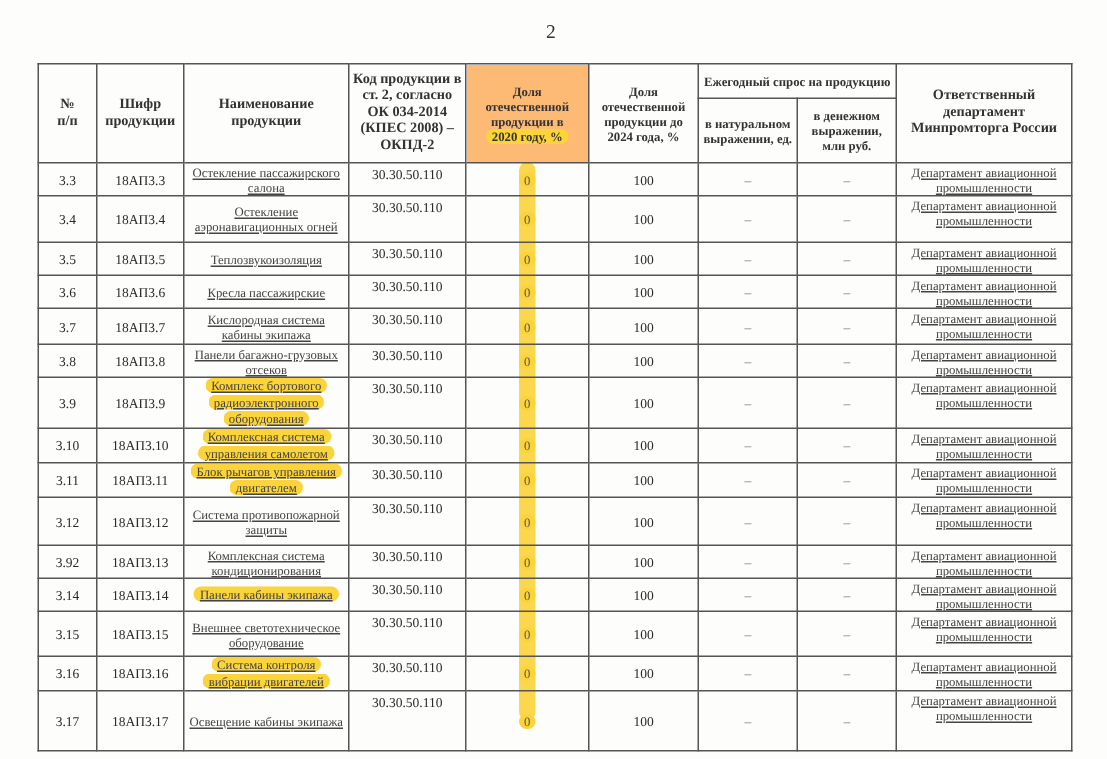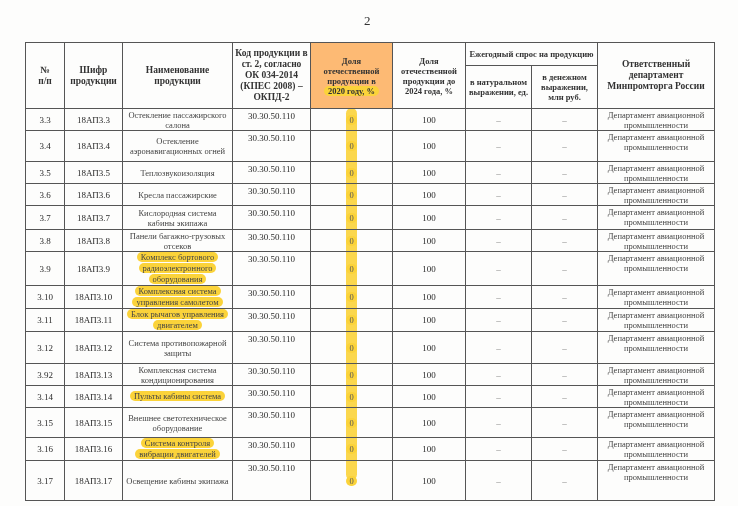--- a/index.html
+++ b/index.html
@@ -6,22 +6,22 @@
   body { width:738px; height:506px; position:relative; overflow:hidden;
          font-family:"Liberation Serif", serif; color:#2a2a2a; }
   .page-num { position:absolute; top:13px; left:364px; font-size:13px; color:#333; }
   table { position:absolute; left:25px; top:42px; border-collapse:collapse;
           table-layout:fixed; width:689px; }
   td, th { border:1px solid #555; text-align:center; vertical-align:middle;
            padding:0 2px; line-height:10px; font-size:9px; }
   th { font-weight:bold; font-size:8.5px; line-height:10px; color:#333; }
   th.big { font-size:9.5px; line-height:11px; }
   td.top { vertical-align:top; padding-top:2px; }
-  td.name { font-size:8.5px; line-height:10px; color:#444; }
-  td.dept { font-size:8.5px; line-height:10px; color:#444; vertical-align:top; padding-top:1px; }
+  td.name { font-size:8.5px; line-height:10px; color:#444;text-decoration:underline; }
+  td.dept { font-size:8.5px; line-height:10px; color:#444; vertical-align:top; padding-top:1px;text-decoration:underline; }
   .hl { background:#fbd33a; border-radius:6px; padding:0 4px; }
   .share0 { display:inline-block; background:#fbd33a; border-radius:5px; padding:0 3px; font-size:8.5px; color:#555; }
   .hl-stripe { position:absolute; left:346px; top:108px; width:11px; height:372px;
                background:#fbd33a; border-radius:6px; opacity:0.9; z-index:0; }
   .dash { color:#777; }
 </style>
 </head>
 <body>
 
 <div class="page-num">2</div>
@@ -178,21 +178,21 @@
         <td class="top">30.30.50.110</td>
         <td><span class="share0" style="position:relative;z-index:1">0</span></td>
         <td>100</td>
         <td class="dash">–</td>
         <td class="dash">–</td>
         <td class="dept">Департамент авиационной промышленности</td>
       </tr>
       <tr style="height: 22px;">
         <td>3.14</td>
         <td>18АП3.14</td>
-        <td class="name"><span class="hl" style="box-decoration-break:clone;-webkit-box-decoration-break:clone;line-height:11px">Пульты кабины система</span></td>
+        <td class="name"><span class="hl" style="box-decoration-break:clone;-webkit-box-decoration-break:clone;line-height:11px">Панели кабины экипажа</span></td>
         <td class="top">30.30.50.110</td>
         <td><span class="share0" style="position:relative;z-index:1">0</span></td>
         <td>100</td>
         <td class="dash">–</td>
         <td class="dash">–</td>
         <td class="dept">Департамент авиационной промышленности</td>
       </tr>
       <tr style="height: 30px;">
         <td>3.15</td>
         <td>18АП3.15</td>

